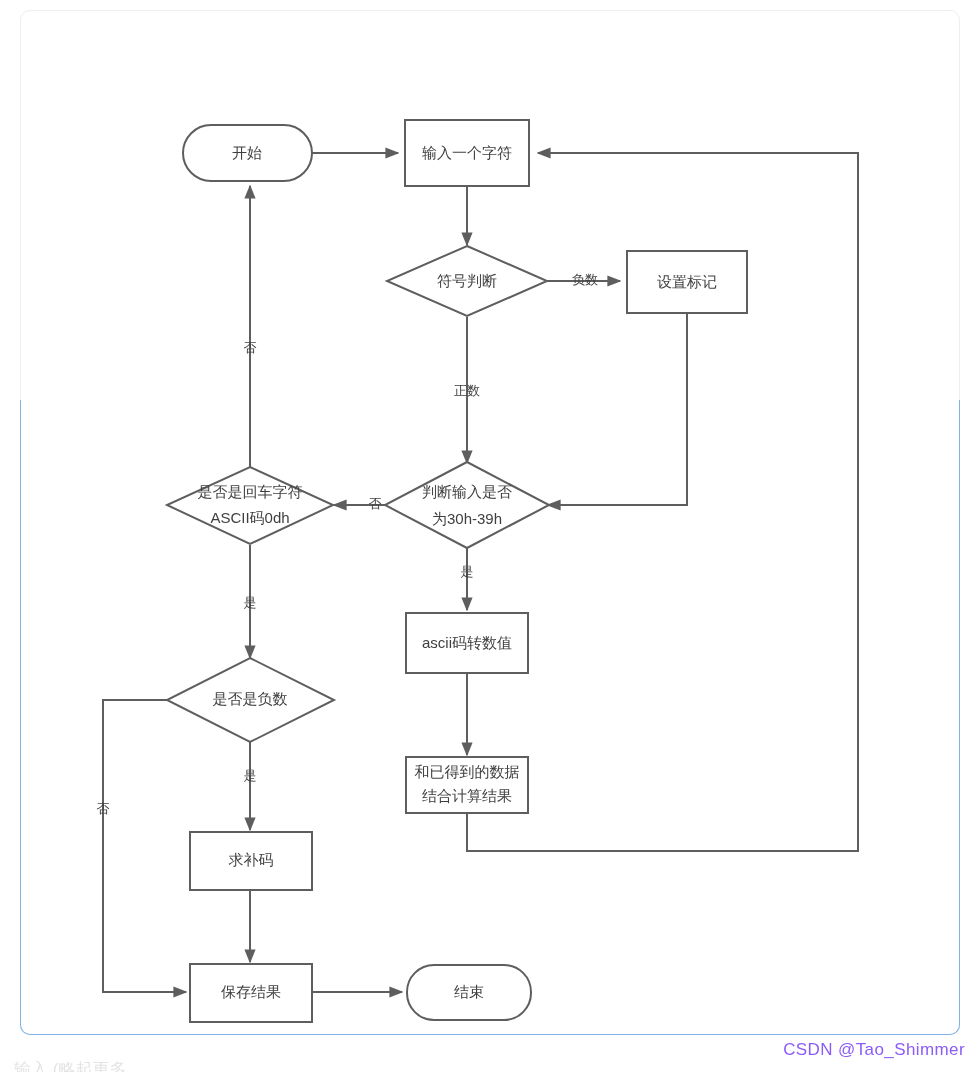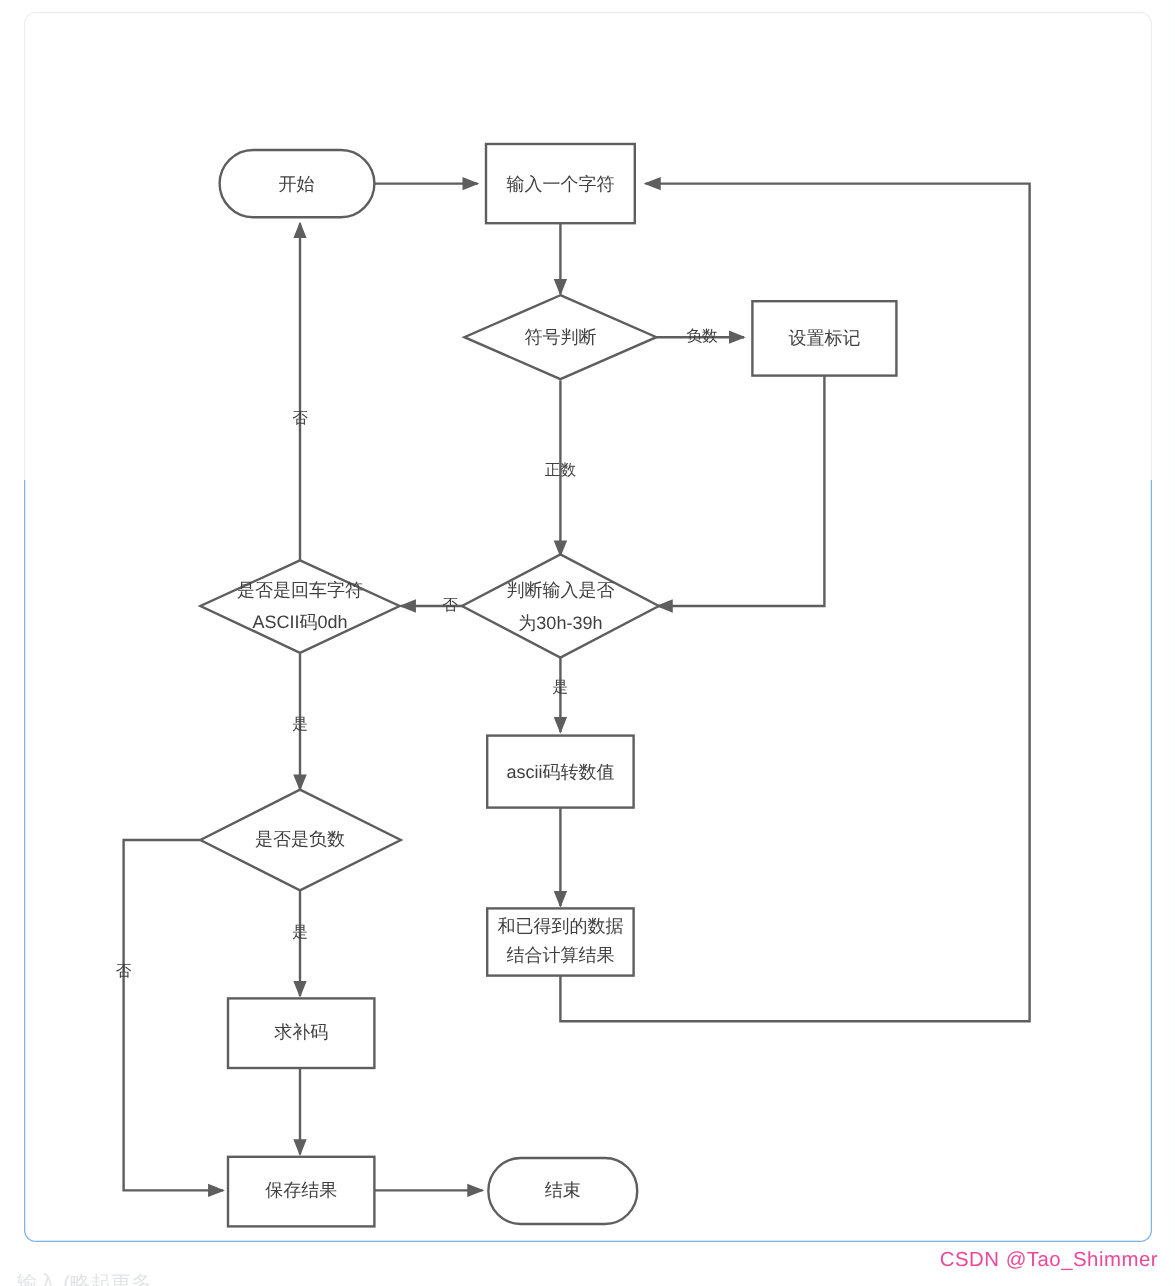--- a/index.html
+++ b/index.html
@@ -67,21 +67,21 @@
     fill: none;
     stroke: #5e5e5e;
     stroke-width: 2;
   }
   #watermark {
     position: absolute;
     right: 14px;
     top: 1040px;
     font-family: "Liberation Sans", "DejaVu Sans", sans-serif;
     font-size: 17px;
-    color: #ec4899;
+    color: #8b5cf6;
     letter-spacing: 0.4px;
     white-space: nowrap;
   }
   #clipped-caption {
     position: absolute;
     left: 14px;
     top: 1058px;
     font-family: "Liberation Sans", "DejaVu Sans", sans-serif;
     font-size: 17px;
     color: #e3e4e6;

